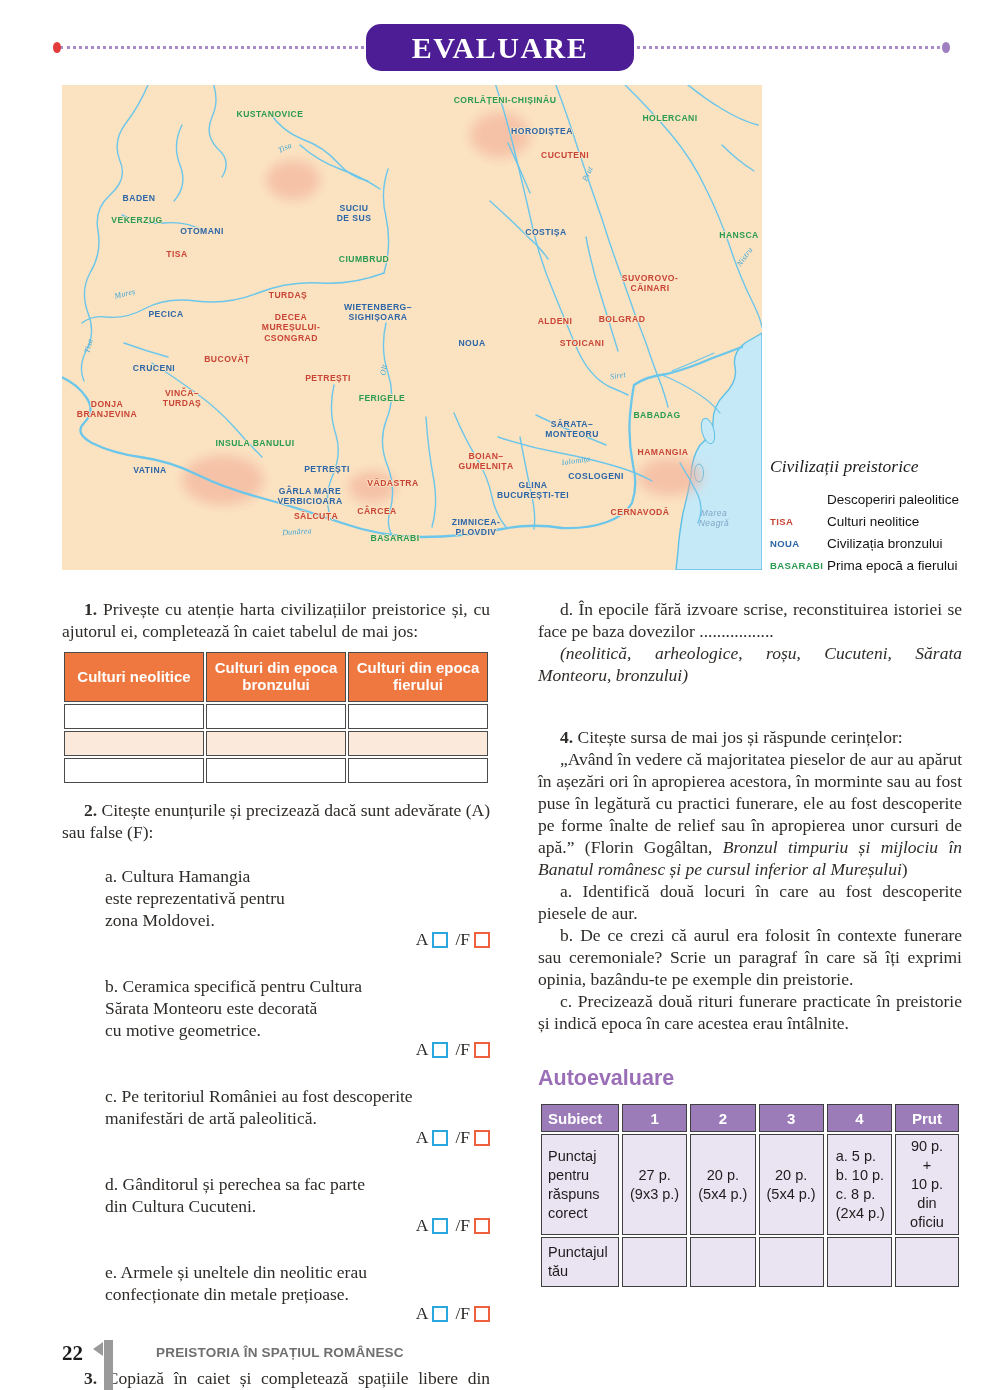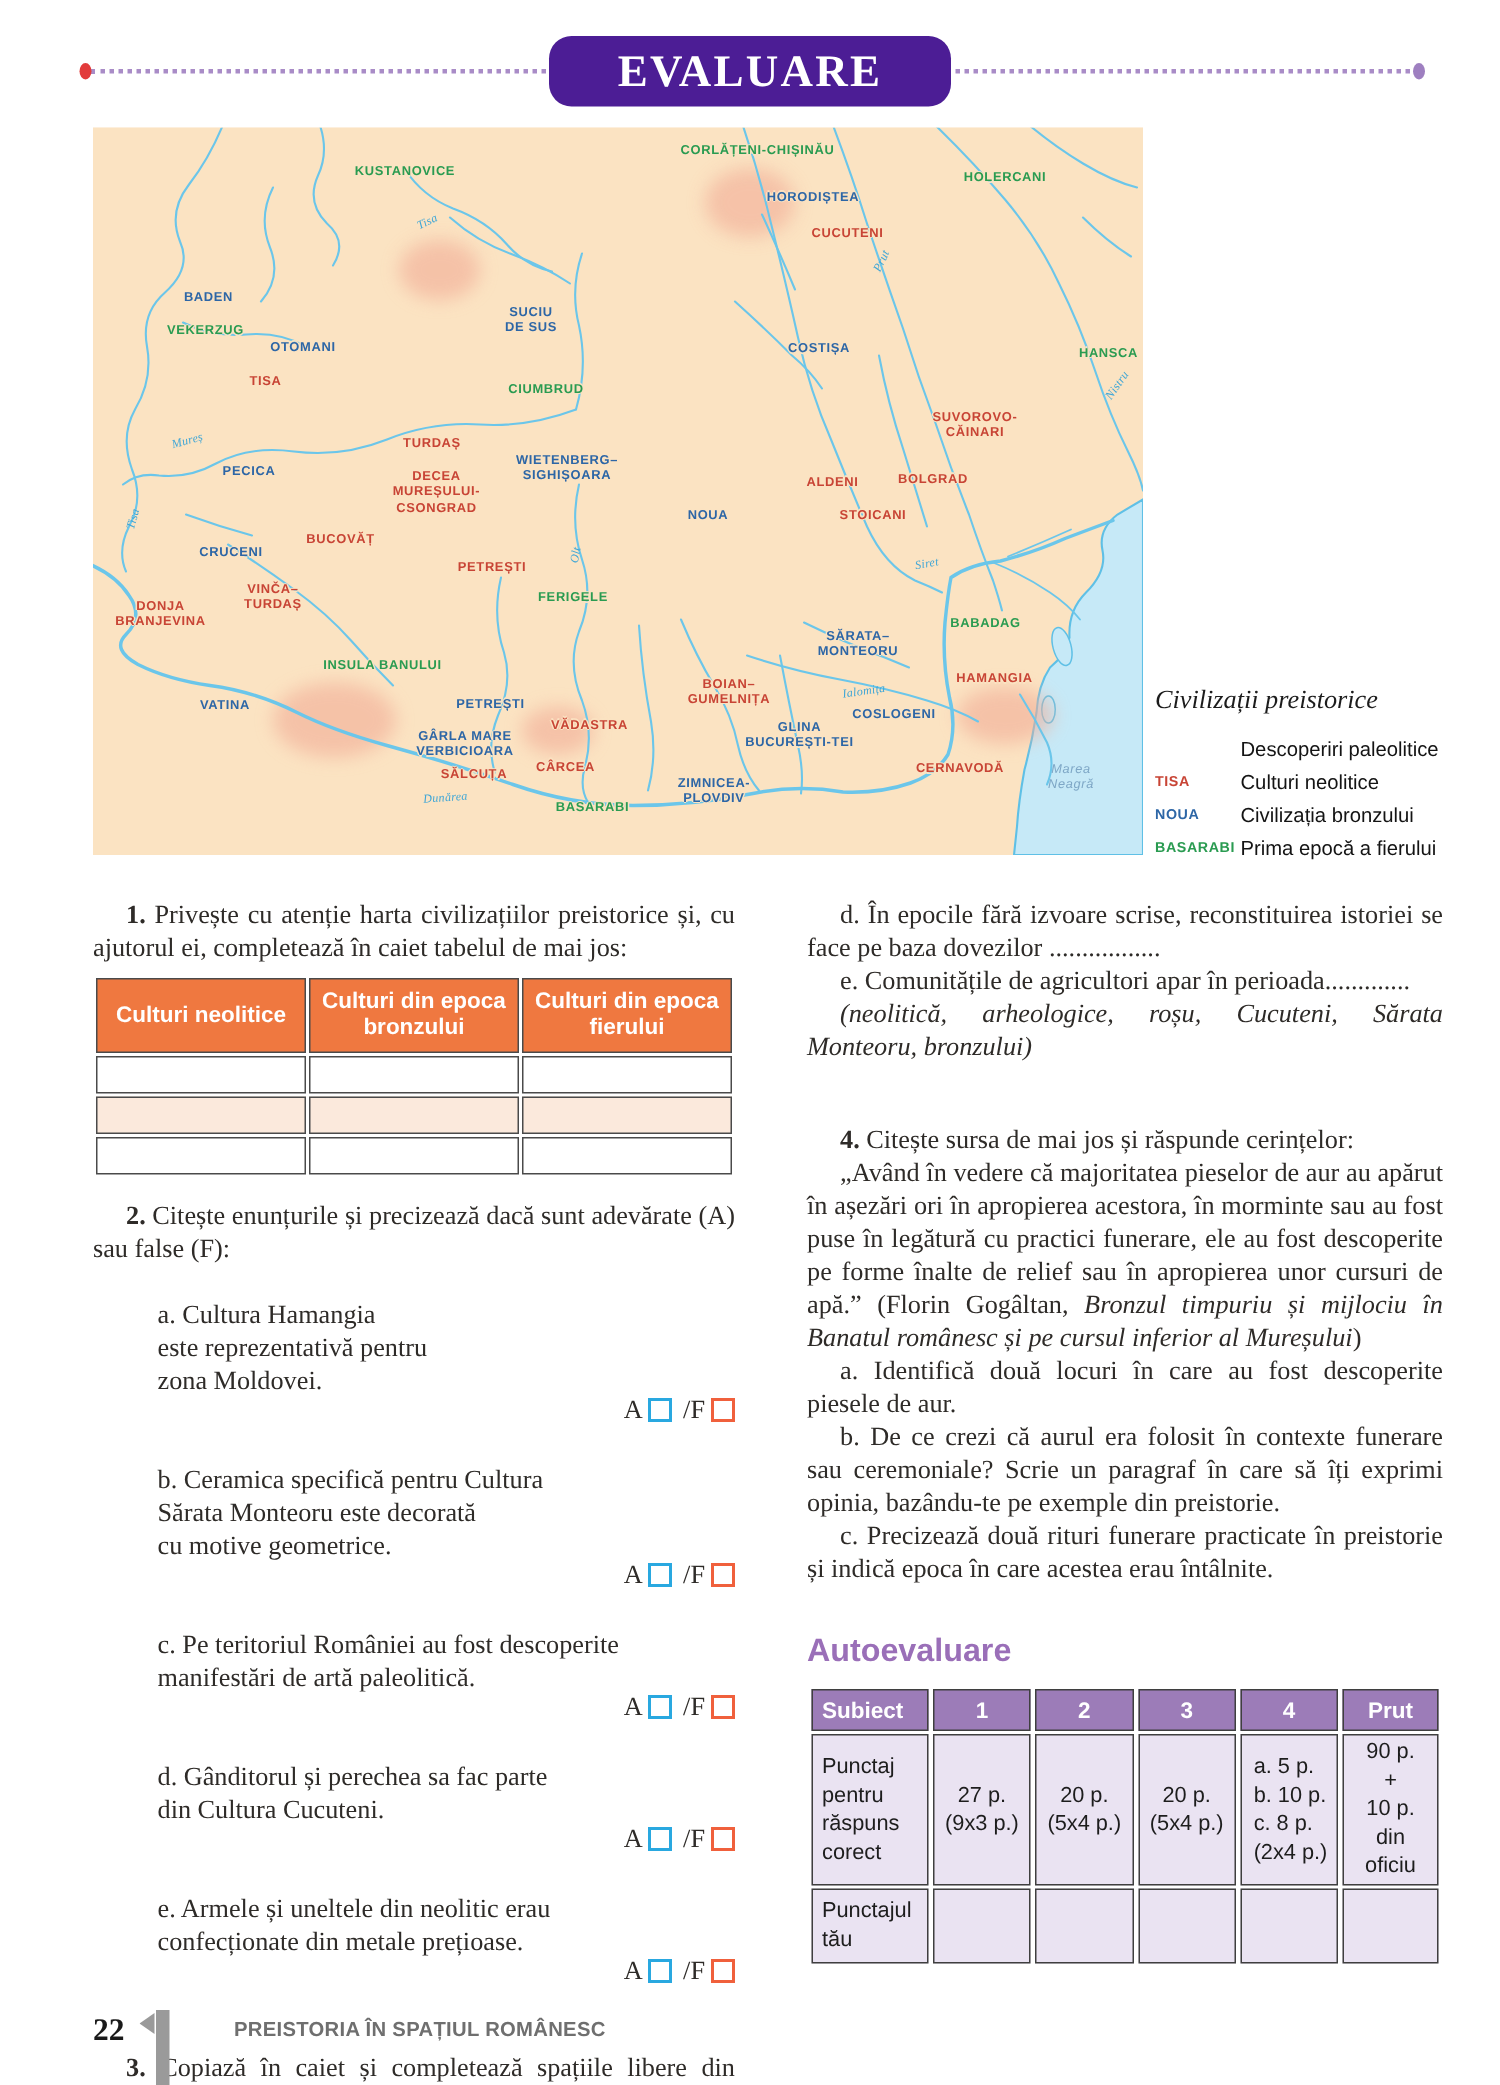--- a/index.html
+++ b/index.html
@@ -328,21 +328,20 @@
         </span>
     </div>
 
     <div class="sp40"></div>
     <p class="para"><span class="bnum">3.</span> <span>Copiază în caiet și completează spațiile libere din propozițiile date cu informația istorică adecvată:</span></p>
 
   </div>
 
   <div class="col-right">
     <p class="para">d. În epocile fără izvoare scrise, reconstituirea istoriei se face pe baza dovezilor .................</p>
-    <p class="para">e. Comunitățile de agricultori apar în perioada.............</p>
     <p class="para it">(neolitică, arheologice, roșu, Cucuteni, Sărata Monteoru, bronzului)</p>
     <div class="sp40"></div>
     <p class="para"><span class="bnum">4.</span> <span>Citește sursa de mai jos și răspunde cerințelor:</span></p>
     <p class="para"><span>„Având în vedere că majoritatea pieselor de aur au apărut în așezări ori în apropierea acestora, în morminte sau au fost puse în legătură cu practici funerare, ele au fost descoperite pe forme înalte de relief sau în apropierea unor cursuri de apă.” (Florin Gogâltan, </span><span class="it">Bronzul timpuriu și mijlociu în Banatul românesc și pe cursul inferior al Mureșului</span><span>)</span></p>
     <p class="para">a. Identifică două locuri în care au fost descoperite piesele de aur.</p>
     <p class="para">b. De ce crezi că aurul era folosit în contexte funerare sau ceremoniale? Scrie un paragraf în care să îți exprimi opinia, bazându-te pe exemple din preistorie.</p>
     <p class="para">c. Precizează două rituri funerare practicate în preistorie și indică epoca în care acestea erau întâlnite.</p>
 
     <div class="ae-head">Autoevaluare</div>
     <table class="ae">

